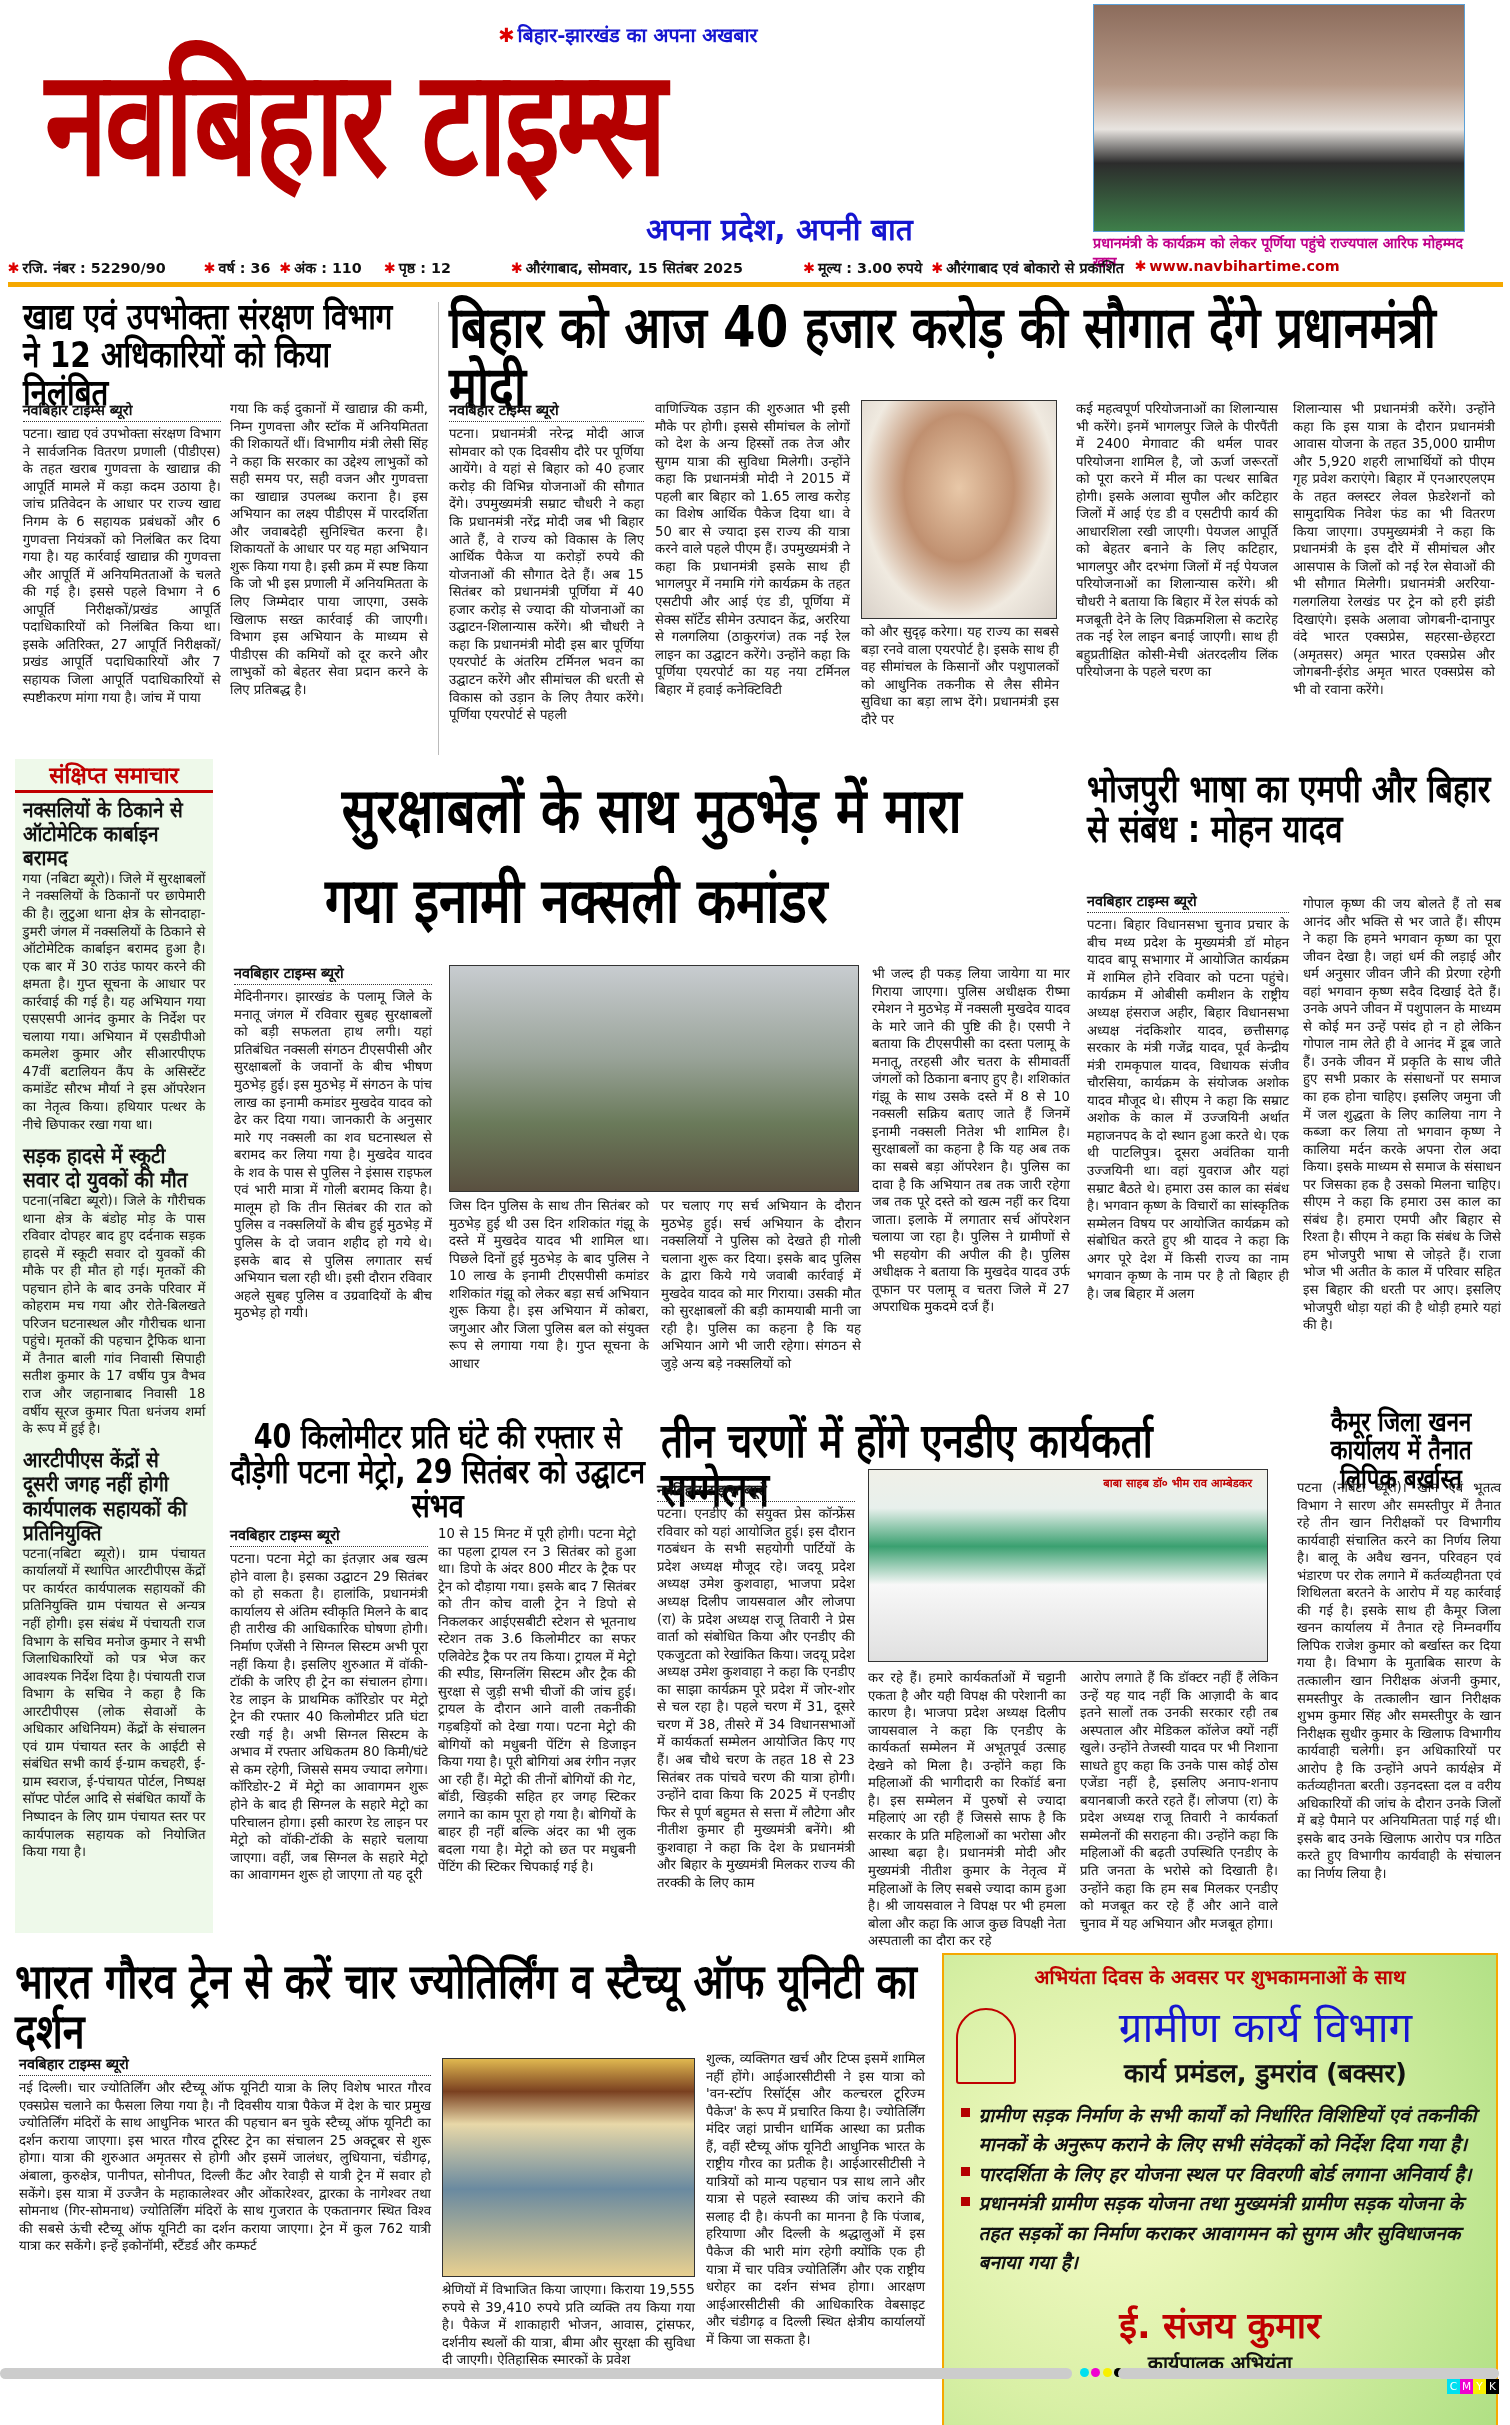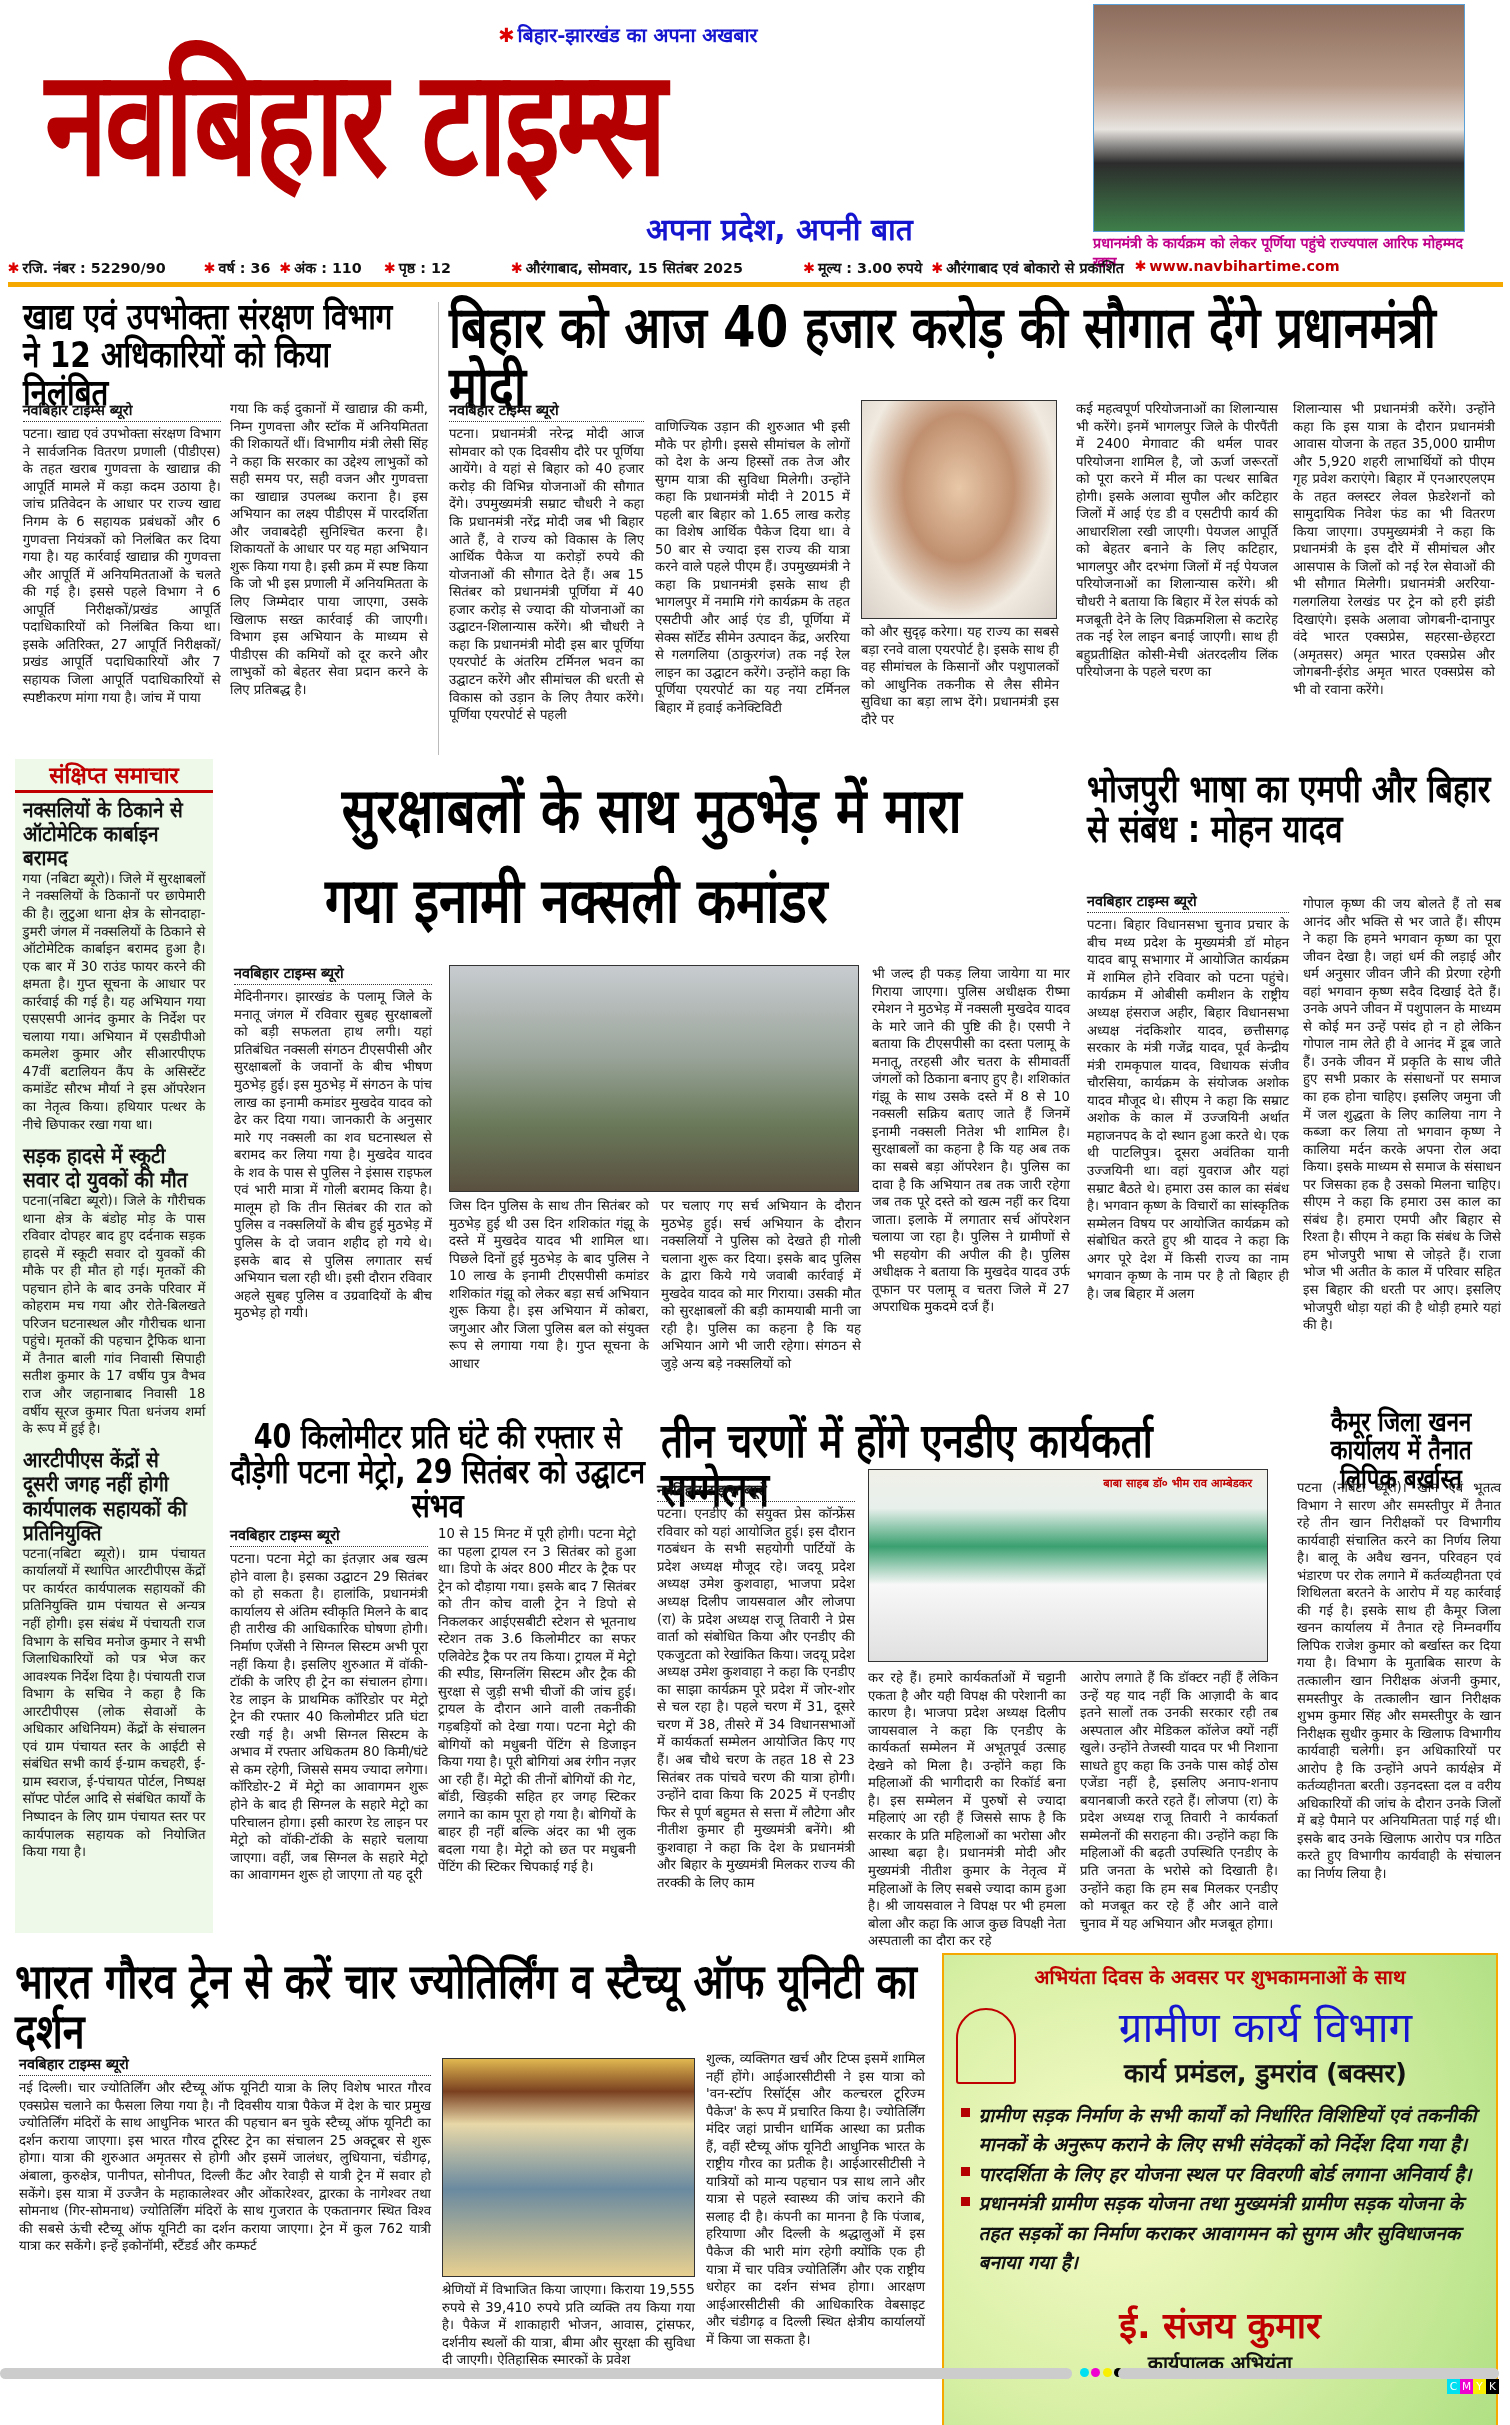--- a/index.html
+++ b/index.html
@@ -68,21 +68,21 @@
 <div class="col" style="left:230px;top:400px;width:198px;">
   <div class="body-text">गया कि कई दुकानों में खाद्यान्न की कमी, निम्न गुणवत्ता और स्टॉक में अनियमितता की शिकायतें थीं। विभागीय मंत्री लेसी सिंह ने कहा कि सरकार का उद्देश्य लाभुकों को सही समय पर, सही वजन और गुणवत्ता का खाद्यान्न उपलब्ध कराना है। इस अभियान का लक्ष्य पीडीएस में पारदर्शिता और जवाबदेही सुनिश्चित करना है। शिकायतों के आधार पर यह महा अभियान शुरू किया गया है। इसी क्रम में स्पष्ट किया कि जो भी इस प्रणाली में अनियमितता के लिए जिम्मेदार पाया जाएगा, उसके खिलाफ सख्त कार्रवाई की जाएगी। विभाग इस अभियान के माध्यम से पीडीएस की कमियों को दूर करने और लाभुकों को बेहतर सेवा प्रदान करने के लिए प्रतिबद्ध है।</div>
 </div>
 <div class="vrule" style="left:438px;top:302px;height:453px;"></div>
 
 <div class="abs headline" style="left:449px;top:298px;width:1284px;font-size:57px;">बिहार को आज 40 हजार करोड़ की सौगात देंगे प्रधानमंत्री मोदी</div>
 <div class="col" style="left:449px;top:400px;width:195px;">
   <div class="byline">नवबिहार टाइम्स ब्यूरो</div>
   <div class="body-text">पटना। प्रधानमंत्री नरेन्द्र मोदी आज सोमवार को एक दिवसीय दौरे पर पूर्णिया आयेंगे। वे यहां से बिहार को 40 हजार करोड़ की विभिन्न योजनाओं की सौगात देंगे। उपमुख्यमंत्री सम्राट चौधरी ने कहा कि प्रधानमंत्री नरेंद्र मोदी जब भी बिहार आते हैं, वे राज्य को विकास के लिए आर्थिक पैकेज या करोड़ों रुपये की योजनाओं की सौगात देते हैं। अब 15 सितंबर को प्रधानमंत्री पूर्णिया में 40 हजार करोड़ से ज्यादा की योजनाओं का उद्घाटन-शिलान्यास करेंगे। श्री चौधरी ने कहा कि प्रधानमंत्री मोदी इस बार पूर्णिया एयरपोर्ट के अंतरिम टर्मिनल भवन का उद्घाटन करेंगे और सीमांचल की धरती से विकास को उड़ान के लिए तैयार करेंगे। पूर्णिया एयरपोर्ट से पहली</div>
 </div>
-<div class="col" style="left:655px;top:400px;width:195px;margin-top:18px;">
+<div class="col" style="left:655px;top:400px;width:195px;">
   <div class="body-text">वाणिज्यिक उड़ान की शुरुआत भी इसी मौके पर होगी। इससे सीमांचल के लोगों को देश के अन्य हिस्सों तक तेज और सुगम यात्रा की सुविधा मिलेगी। उन्होंने कहा कि प्रधानमंत्री मोदी ने 2015 में पहली बार बिहार को 1.65 लाख करोड़ का विशेष आर्थिक पैकेज दिया था। वे 50 बार से ज्यादा इस राज्य की यात्रा करने वाले पहले पीएम हैं। उपमुख्यमंत्री ने कहा कि प्रधानमंत्री इसके साथ ही भागलपुर में नमामि गंगे कार्यक्रम के तहत एसटीपी और आई एंड डी, पूर्णिया में सेक्स सॉर्टेड सीमेन उत्पादन केंद्र, अररिया से गलगलिया (ठाकुरगंज) तक नई रेल लाइन का उद्घाटन करेंगे। उन्होंने कहा कि पूर्णिया एयरपोर्ट का यह नया टर्मिनल बिहार में हवाई कनेक्टिविटी</div>
 </div>
 <div class="photo" style="left:861px;top:400px;width:196px;height:219px;background:radial-gradient(ellipse at 50% 40%,#e8c8a8 0%,#c09070 40%,#f0eae0 70%,#d8d0c8 100%);"></div>
 <div class="col" style="left:861px;top:623px;width:198px;">
   <div class="body-text">को और सुदृढ़ करेगा। यह राज्य का सबसे बड़ा रनवे वाला एयरपोर्ट है। इसके साथ ही वह सीमांचल के किसानों और पशुपालकों को आधुनिक तकनीक से लैस सीमेन सुविधा का बड़ा लाभ देंगे। प्रधानमंत्री इस दौरे पर</div>
 </div>
 <div class="col" style="left:1076px;top:400px;width:202px;">
   <div class="body-text">कई महत्वपूर्ण परियोजनाओं का शिलान्यास भी करेंगे। इनमें भागलपुर जिले के पीरपैंती में 2400 मेगावाट की थर्मल पावर परियोजना शामिल है, जो ऊर्जा जरूरतों को पूरा करने में मील का पत्थर साबित होगी। इसके अलावा सुपौल और कटिहार जिलों में आई एंड डी व एसटीपी कार्य की आधारशिला रखी जाएगी। पेयजल आपूर्ति को बेहतर बनाने के लिए कटिहार, भागलपुर और दरभंगा जिलों में नई पेयजल परियोजनाओं का शिलान्यास करेंगे। श्री चौधरी ने बताया कि बिहार में रेल संपर्क को मजबूती देने के लिए विक्रमशिला से कटारेह तक नई रेल लाइन बनाई जाएगी। साथ ही बहुप्रतीक्षित कोसी-मेची अंतरदलीय लिंक परियोजना के पहले चरण का</div>
 </div>
 <div class="col" style="left:1293px;top:400px;width:202px;">

